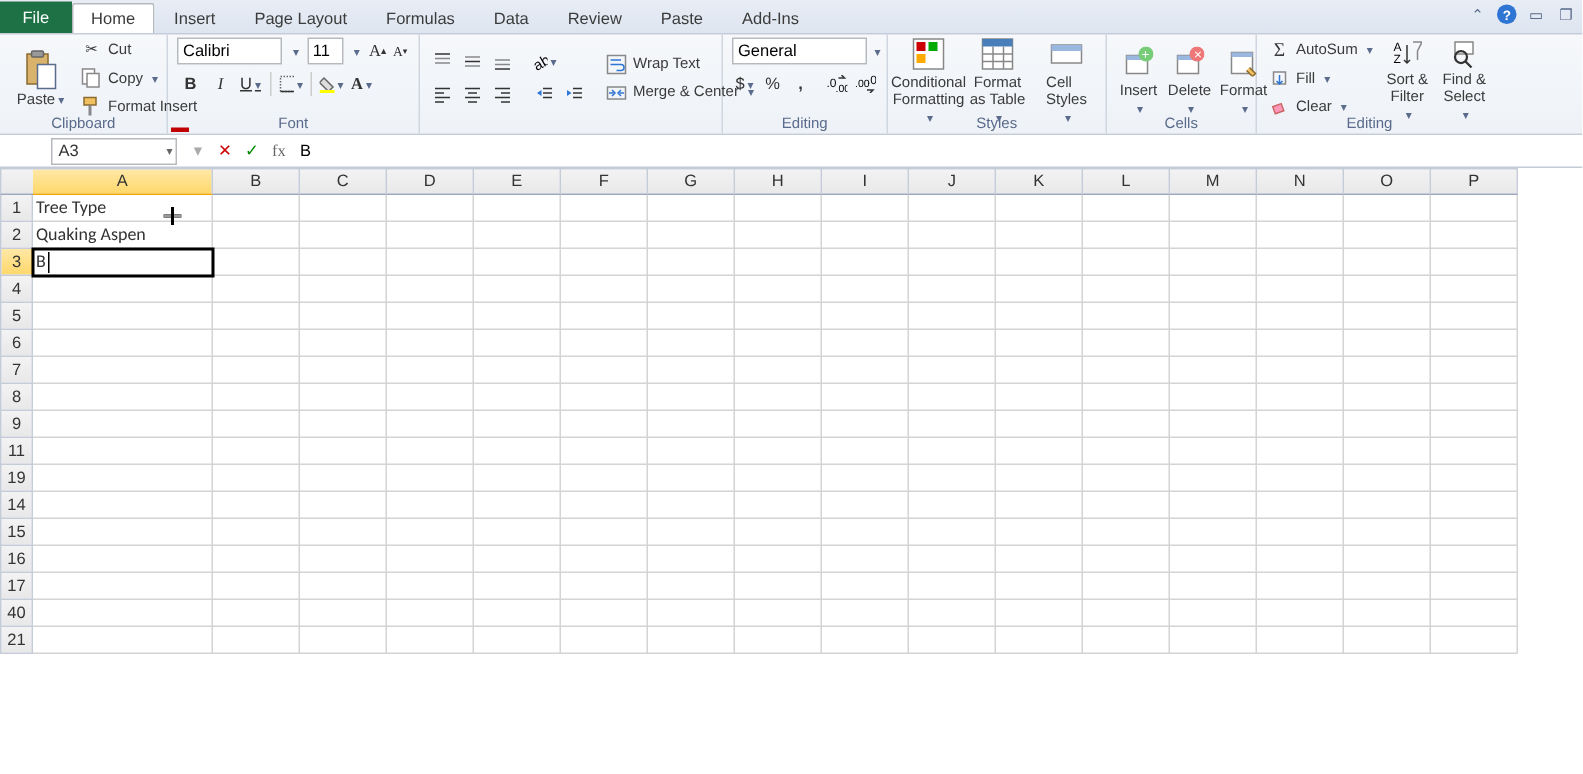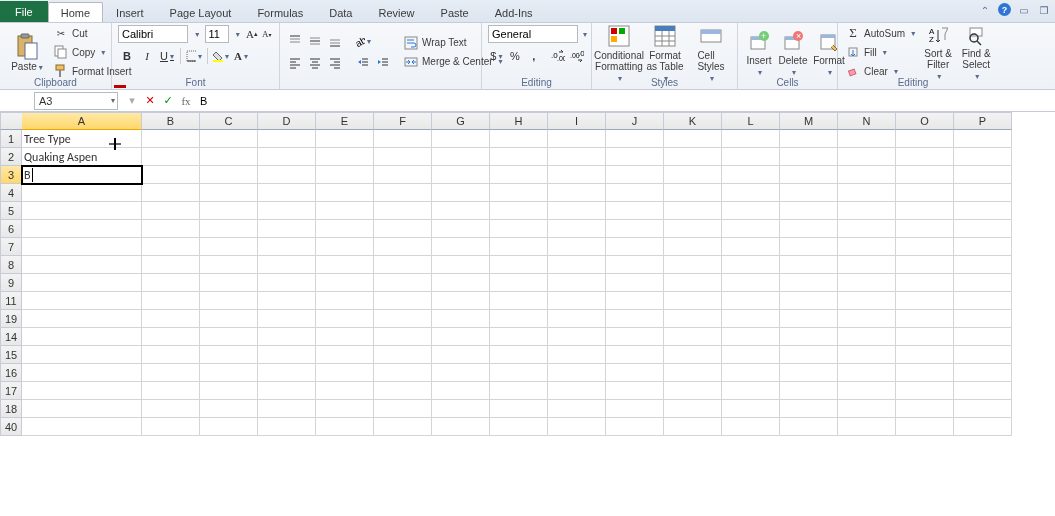--- a/index.html
+++ b/index.html
@@ -741,40 +741,40 @@
         <div class="cell" style="width: 58px;"></div>
         <div class="cell" style="width: 58px;"></div>
         <div class="cell" style="width: 58px;"></div>
         <div class="cell" style="width: 58px;"></div>
         <div class="cell" style="width: 58px;"></div>
         <div class="cell" style="width: 58px;"></div>
         <div class="cell" style="width: 58px;"></div>
         <div class="cell" style="width: 58px;"></div>
       </div>
       <div class="row">
-        <div class="row-h">18</div>
-        <div class="cell" style="width: 120px;"></div>
-        <div class="cell" style="width: 58px;"></div>
-        <div class="cell" style="width: 58px;"></div>
-        <div class="cell" style="width: 58px;"></div>
-        <div class="cell" style="width: 58px;"></div>
-        <div class="cell" style="width: 58px;"></div>
-        <div class="cell" style="width: 58px;"></div>
-        <div class="cell" style="width: 58px;"></div>
-        <div class="cell" style="width: 58px;"></div>
-        <div class="cell" style="width: 58px;"></div>
-        <div class="cell" style="width: 58px;"></div>
-        <div class="cell" style="width: 58px;"></div>
-        <div class="cell" style="width: 58px;"></div>
-        <div class="cell" style="width: 58px;"></div>
-        <div class="cell" style="width: 58px;"></div>
-        <div class="cell" style="width: 58px;"></div>
-      </div>
-      <div class="row">
         <div class="row-h">40</div>
+        <div class="cell" style="width: 120px;"></div>
+        <div class="cell" style="width: 58px;"></div>
+        <div class="cell" style="width: 58px;"></div>
+        <div class="cell" style="width: 58px;"></div>
+        <div class="cell" style="width: 58px;"></div>
+        <div class="cell" style="width: 58px;"></div>
+        <div class="cell" style="width: 58px;"></div>
+        <div class="cell" style="width: 58px;"></div>
+        <div class="cell" style="width: 58px;"></div>
+        <div class="cell" style="width: 58px;"></div>
+        <div class="cell" style="width: 58px;"></div>
+        <div class="cell" style="width: 58px;"></div>
+        <div class="cell" style="width: 58px;"></div>
+        <div class="cell" style="width: 58px;"></div>
+        <div class="cell" style="width: 58px;"></div>
+        <div class="cell" style="width: 58px;"></div>
+      </div>
+      <div class="row">
+        <div class="row-h">21</div>
         <div class="cell" style="width: 120px;"></div>
         <div class="cell" style="width: 58px;"></div>
         <div class="cell" style="width: 58px;"></div>
         <div class="cell" style="width: 58px;"></div>
         <div class="cell" style="width: 58px;"></div>
         <div class="cell" style="width: 58px;"></div>
         <div class="cell" style="width: 58px;"></div>
         <div class="cell" style="width: 58px;"></div>
         <div class="cell" style="width: 58px;"></div>
         <div class="cell" style="width: 58px;"></div>

